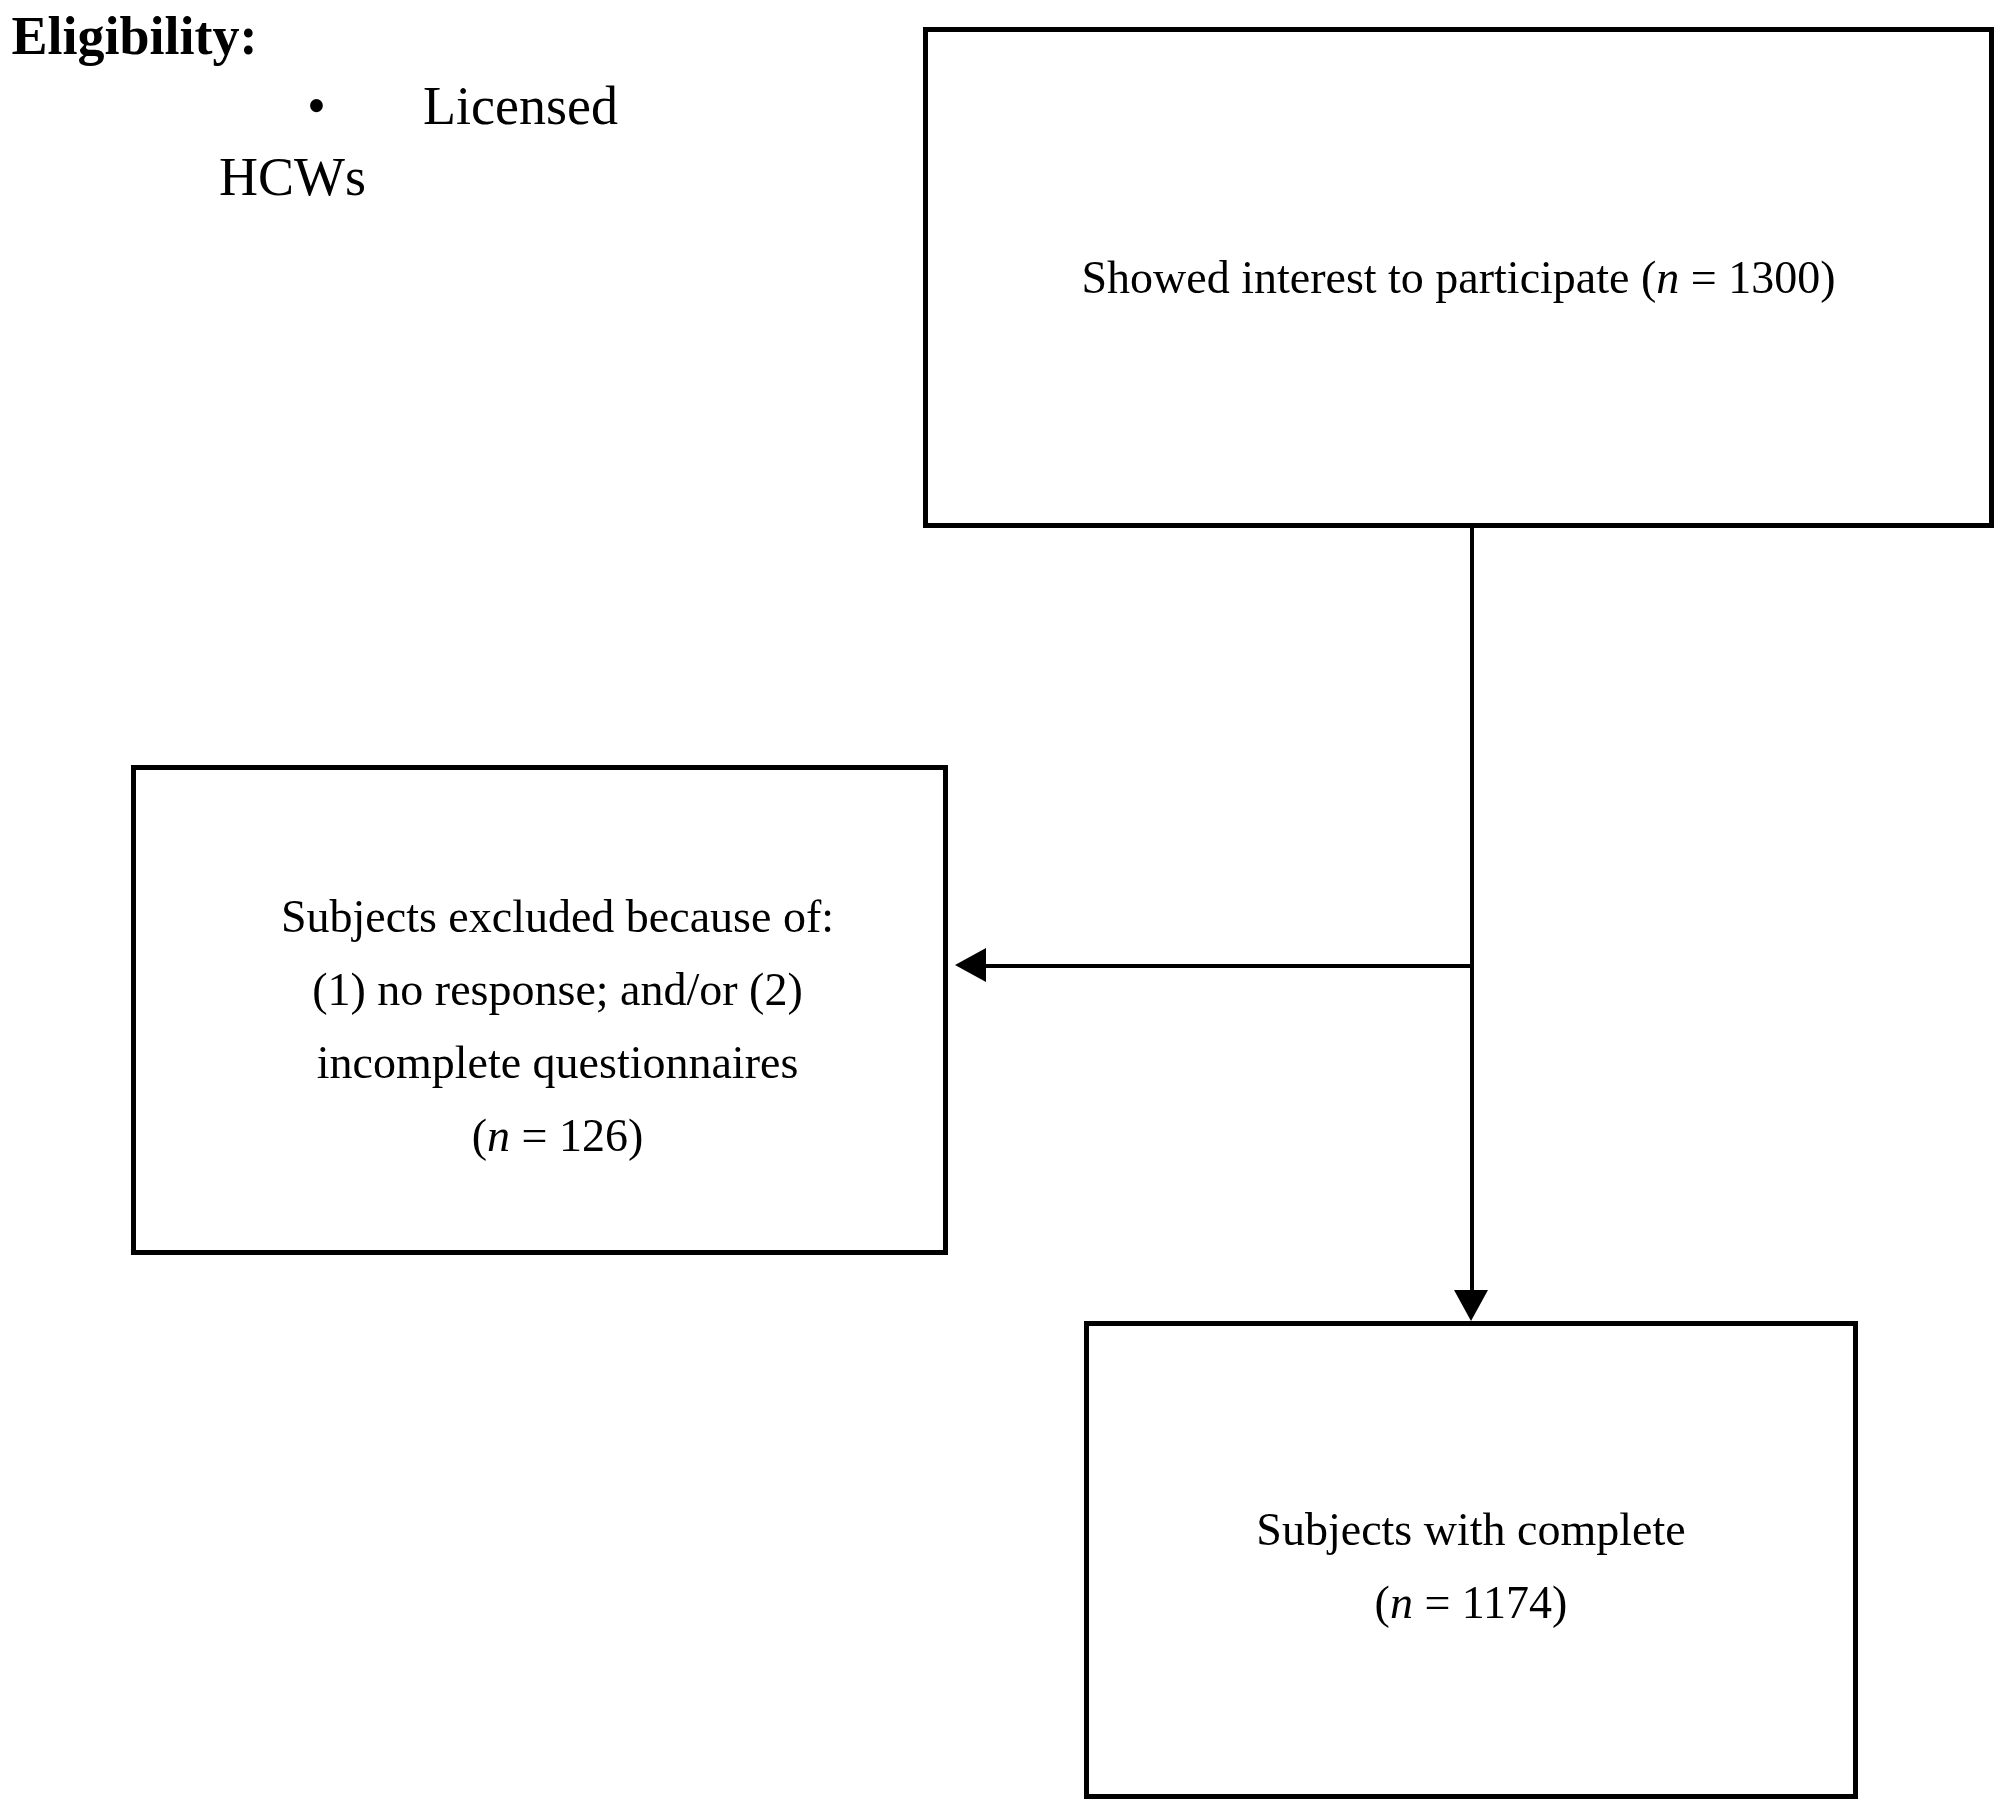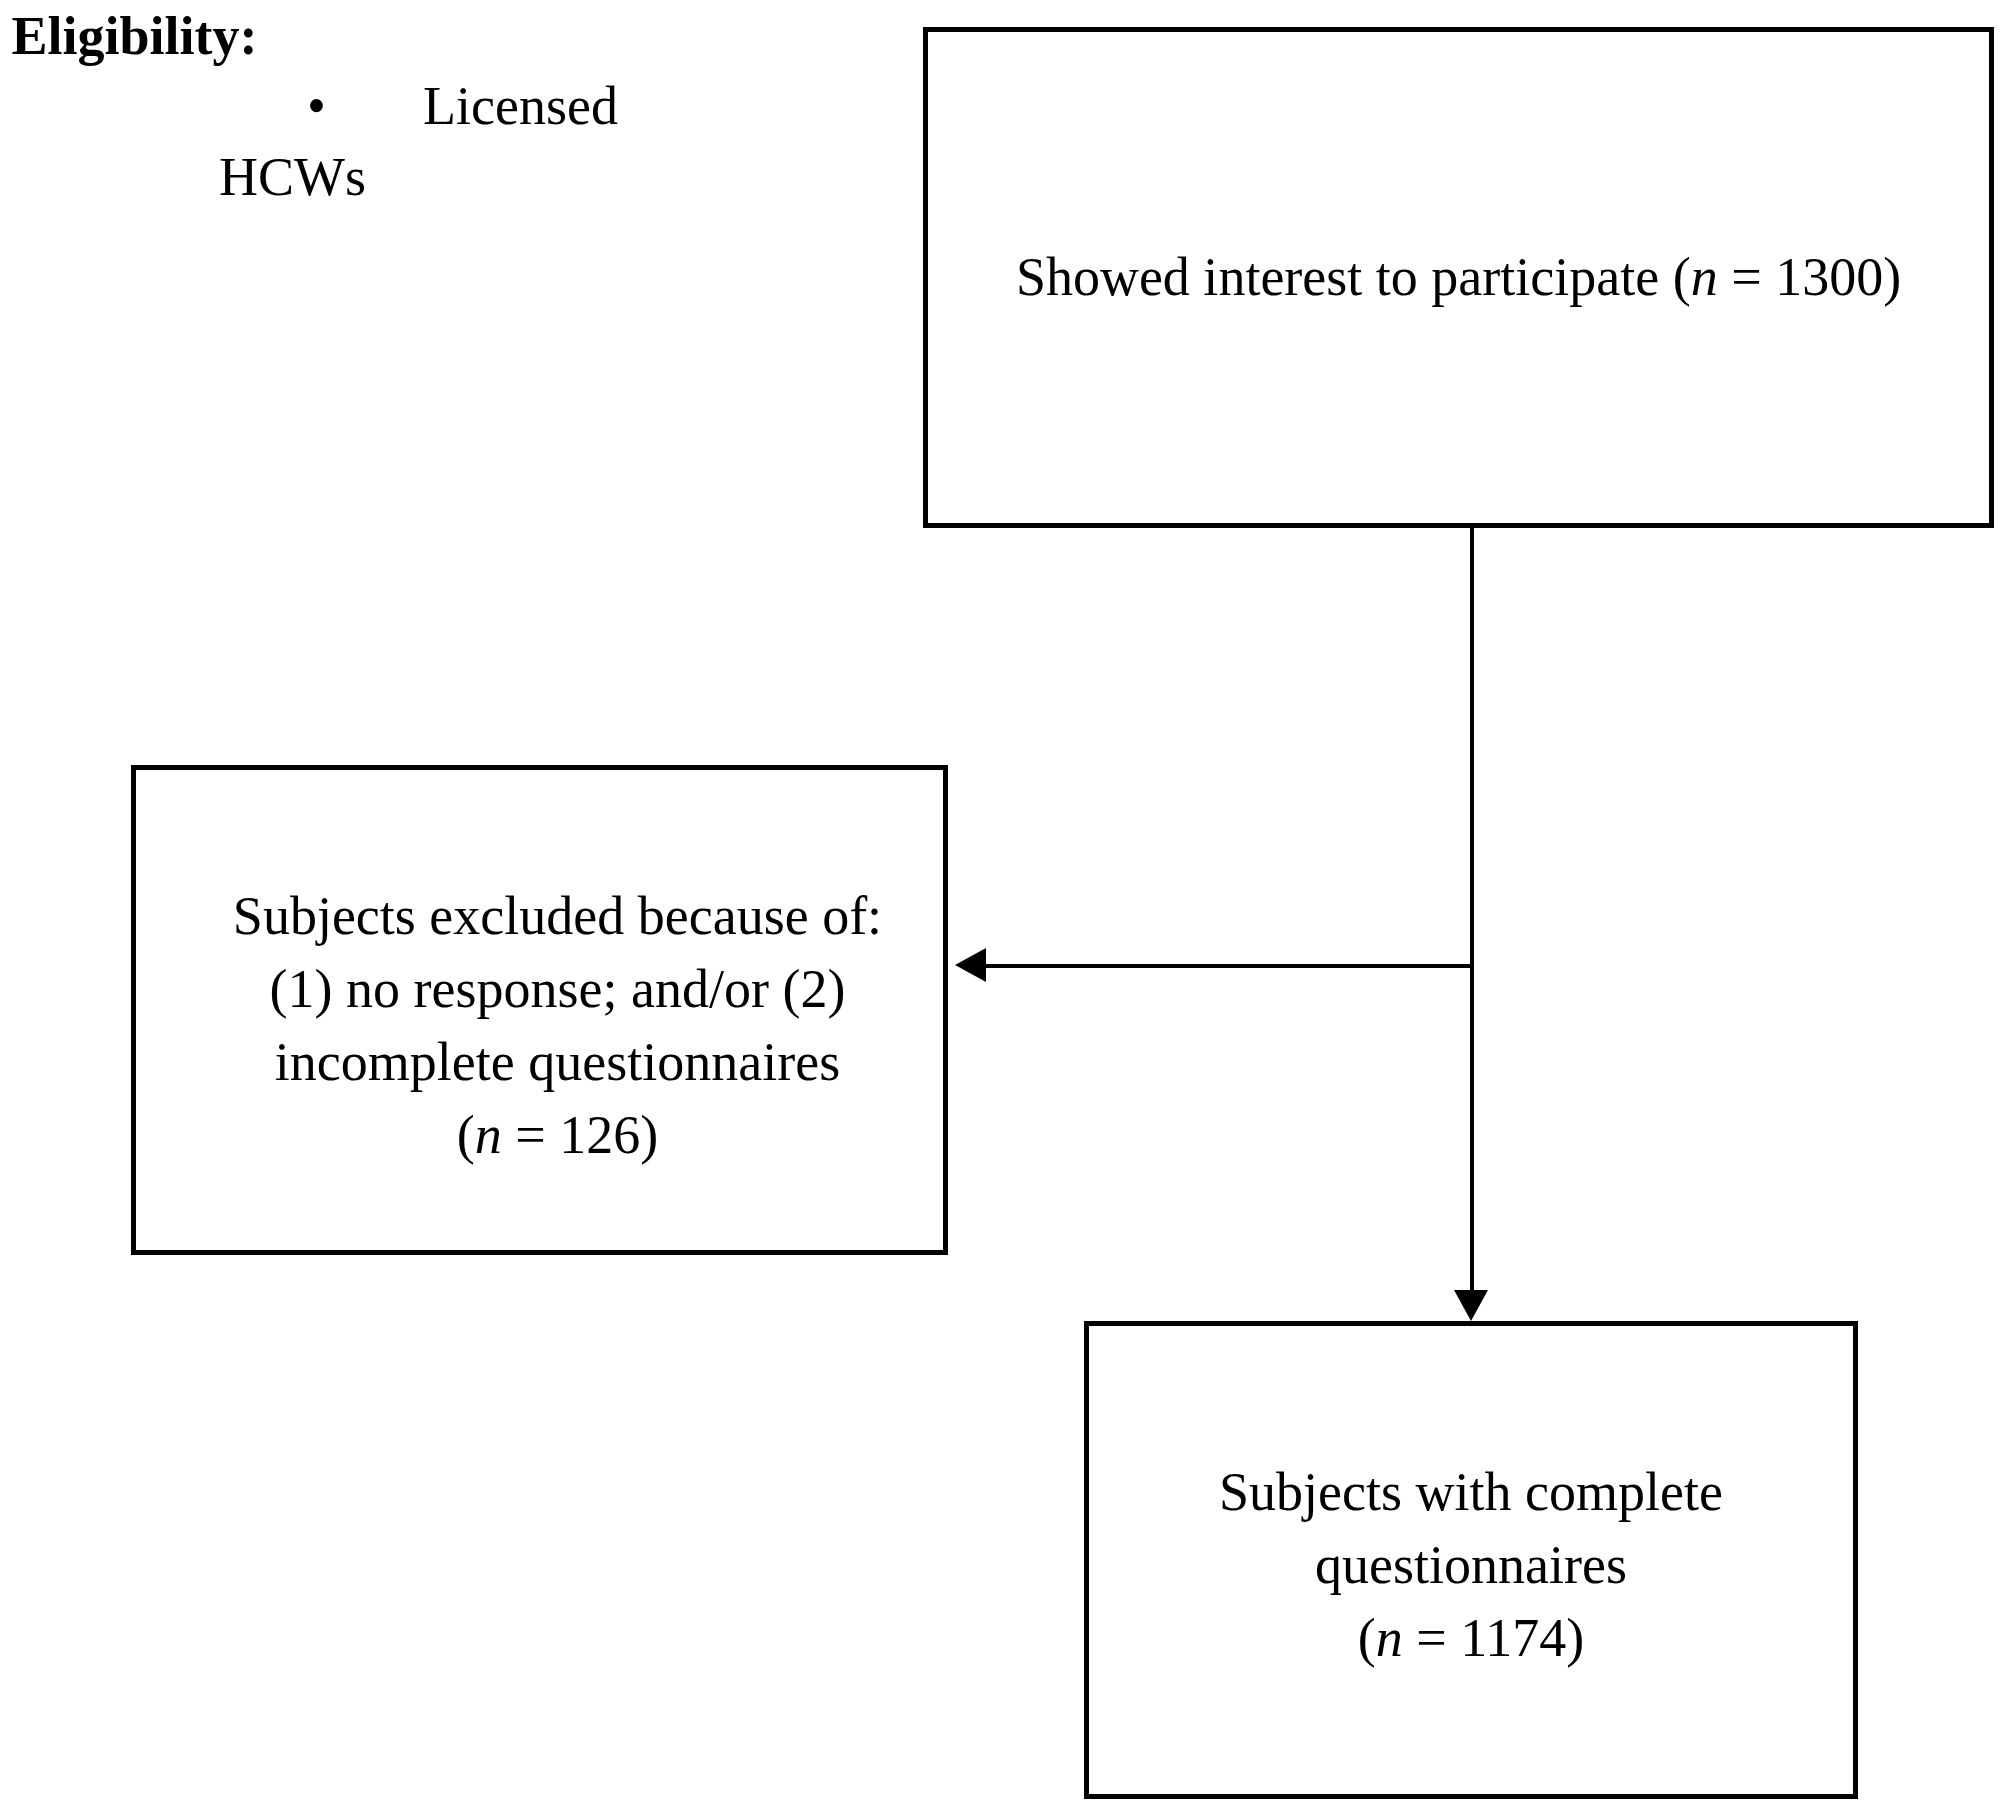--- a/index.html
+++ b/index.html
@@ -39,21 +39,21 @@
   .flowbox {
     position: absolute;
     box-sizing: border-box;
     border: 5.1px solid #000000;
     background: #ffffff;
     display: flex;
     flex-direction: column;
     align-items: center;
     justify-content: center;
     text-align: center;
-    font-size: 54px;
+    font-size: 46px;
     line-height: 73px;
   }
   .flowbox .line { white-space: nowrap; }
   .nvar { font-style: italic; }
   .connector-v {
     position: absolute;
     left: 1470px;
     top: 528px;
     width: 3.8px;
     height: 764px;
@@ -123,21 +123,20 @@
 
   <div class="flowbox box-excluded">
     <div class="line">Subjects excluded because of:</div>
     <div class="line">(1) no response; and/or (2)</div>
     <div class="line">incomplete questionnaires</div>
     <div class="line"><span>(</span><span class="nvar">n</span><span> = 126)</span></div>
   </div>
 
   <div class="flowbox box-complete">
     <div class="line">Subjects with complete</div>
-    <div class="line">questionnaires</div>
     <div class="line"><span>(</span><span class="nvar">n</span><span> = 1174)</span></div>
   </div>
 
   <div class="connector-v"></div>
   <div class="connector-h"></div>
   <div class="arrow-down"></div>
   <div class="arrow-left"></div>
 
 </div>
 

